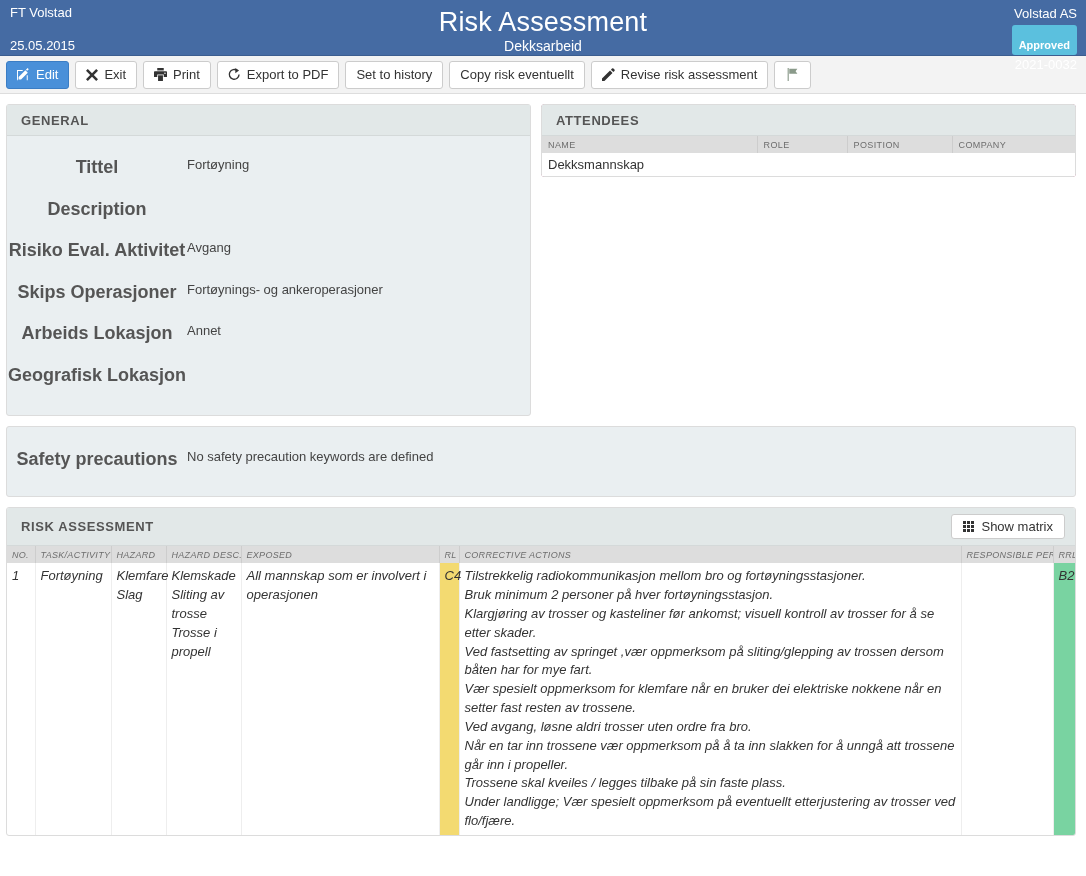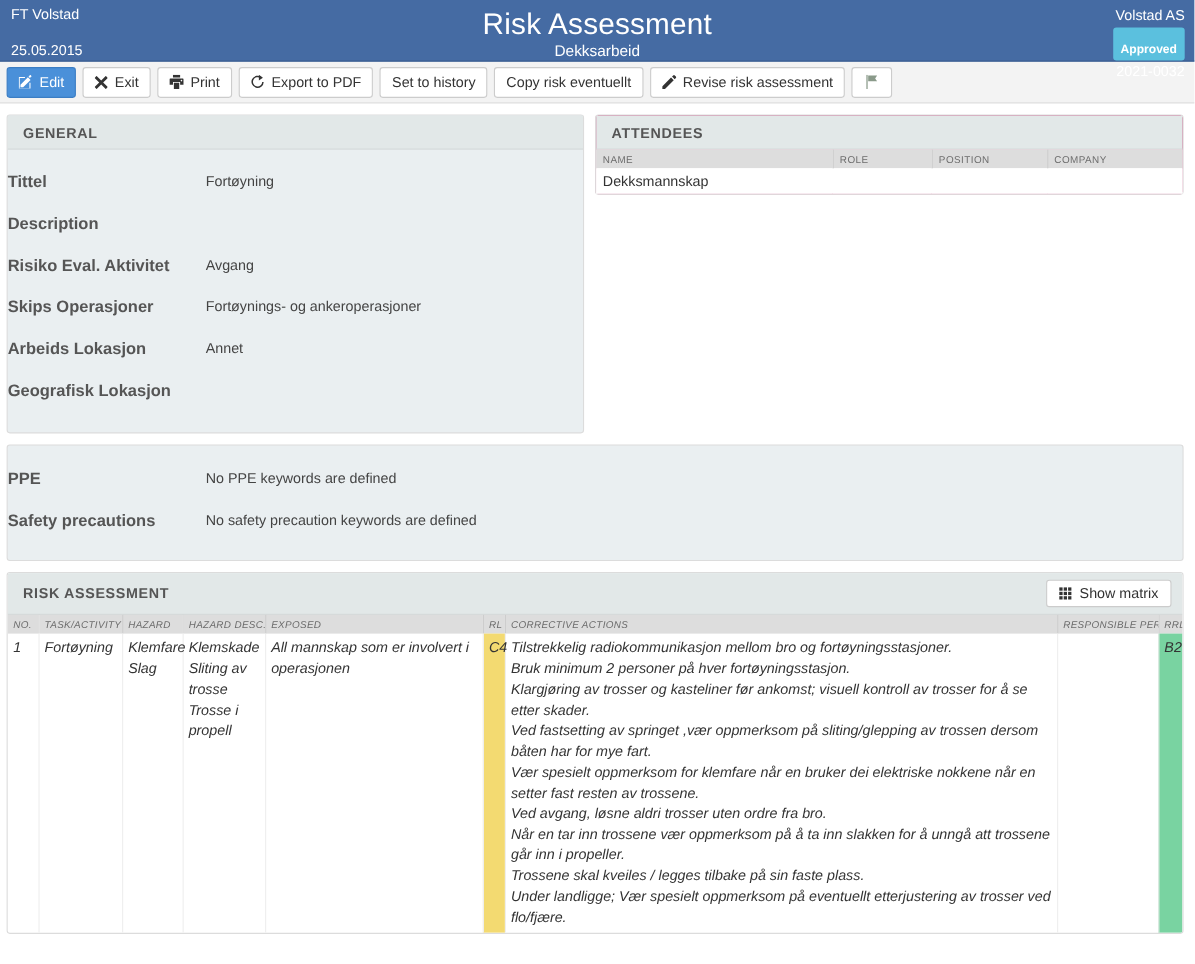--- a/index.html
+++ b/index.html
@@ -117,23 +117,23 @@
   .panel-body { padding: 11px 0 18px 0; }
 
   .form-row {
     display: flex;
     align-items: flex-start;
     padding: 10px 0;
   }
   .form-label {
     width: 180px;
     flex: none;
-    text-align: left;
+    text-align: center;
     padding-right: 0;
-    font-size: 15px;
+    font-size: 18px;
     font-weight: bold;
     color: #555555;
     line-height: 1.2;
   }
   .form-value {
     font-size: 13px;
     color: #444444;
     line-height: 1.2;
     min-height: 15px;
   }
@@ -419,24 +419,20 @@
           <td></td>
           <td></td>
         </tr>
       </tbody>
     </table>
   </div>
 </div>
 
 <div class="panel panel-ppe">
   <div class="panel-body">
-    <div class="form-row">
-      <div class="form-label">PPE</div>
-      <div class="form-value">No PPE keywords are defined</div>
-    </div>
     <div class="form-row">
       <div class="form-label">Safety precautions</div>
       <div class="form-value">No safety precaution keywords are defined</div>
     </div>
   </div>
 </div>
 
 <div class="panel-risk">
   <div class="risk-head">
     <div class="risk-head-title">RISK ASSESSMENT</div>

